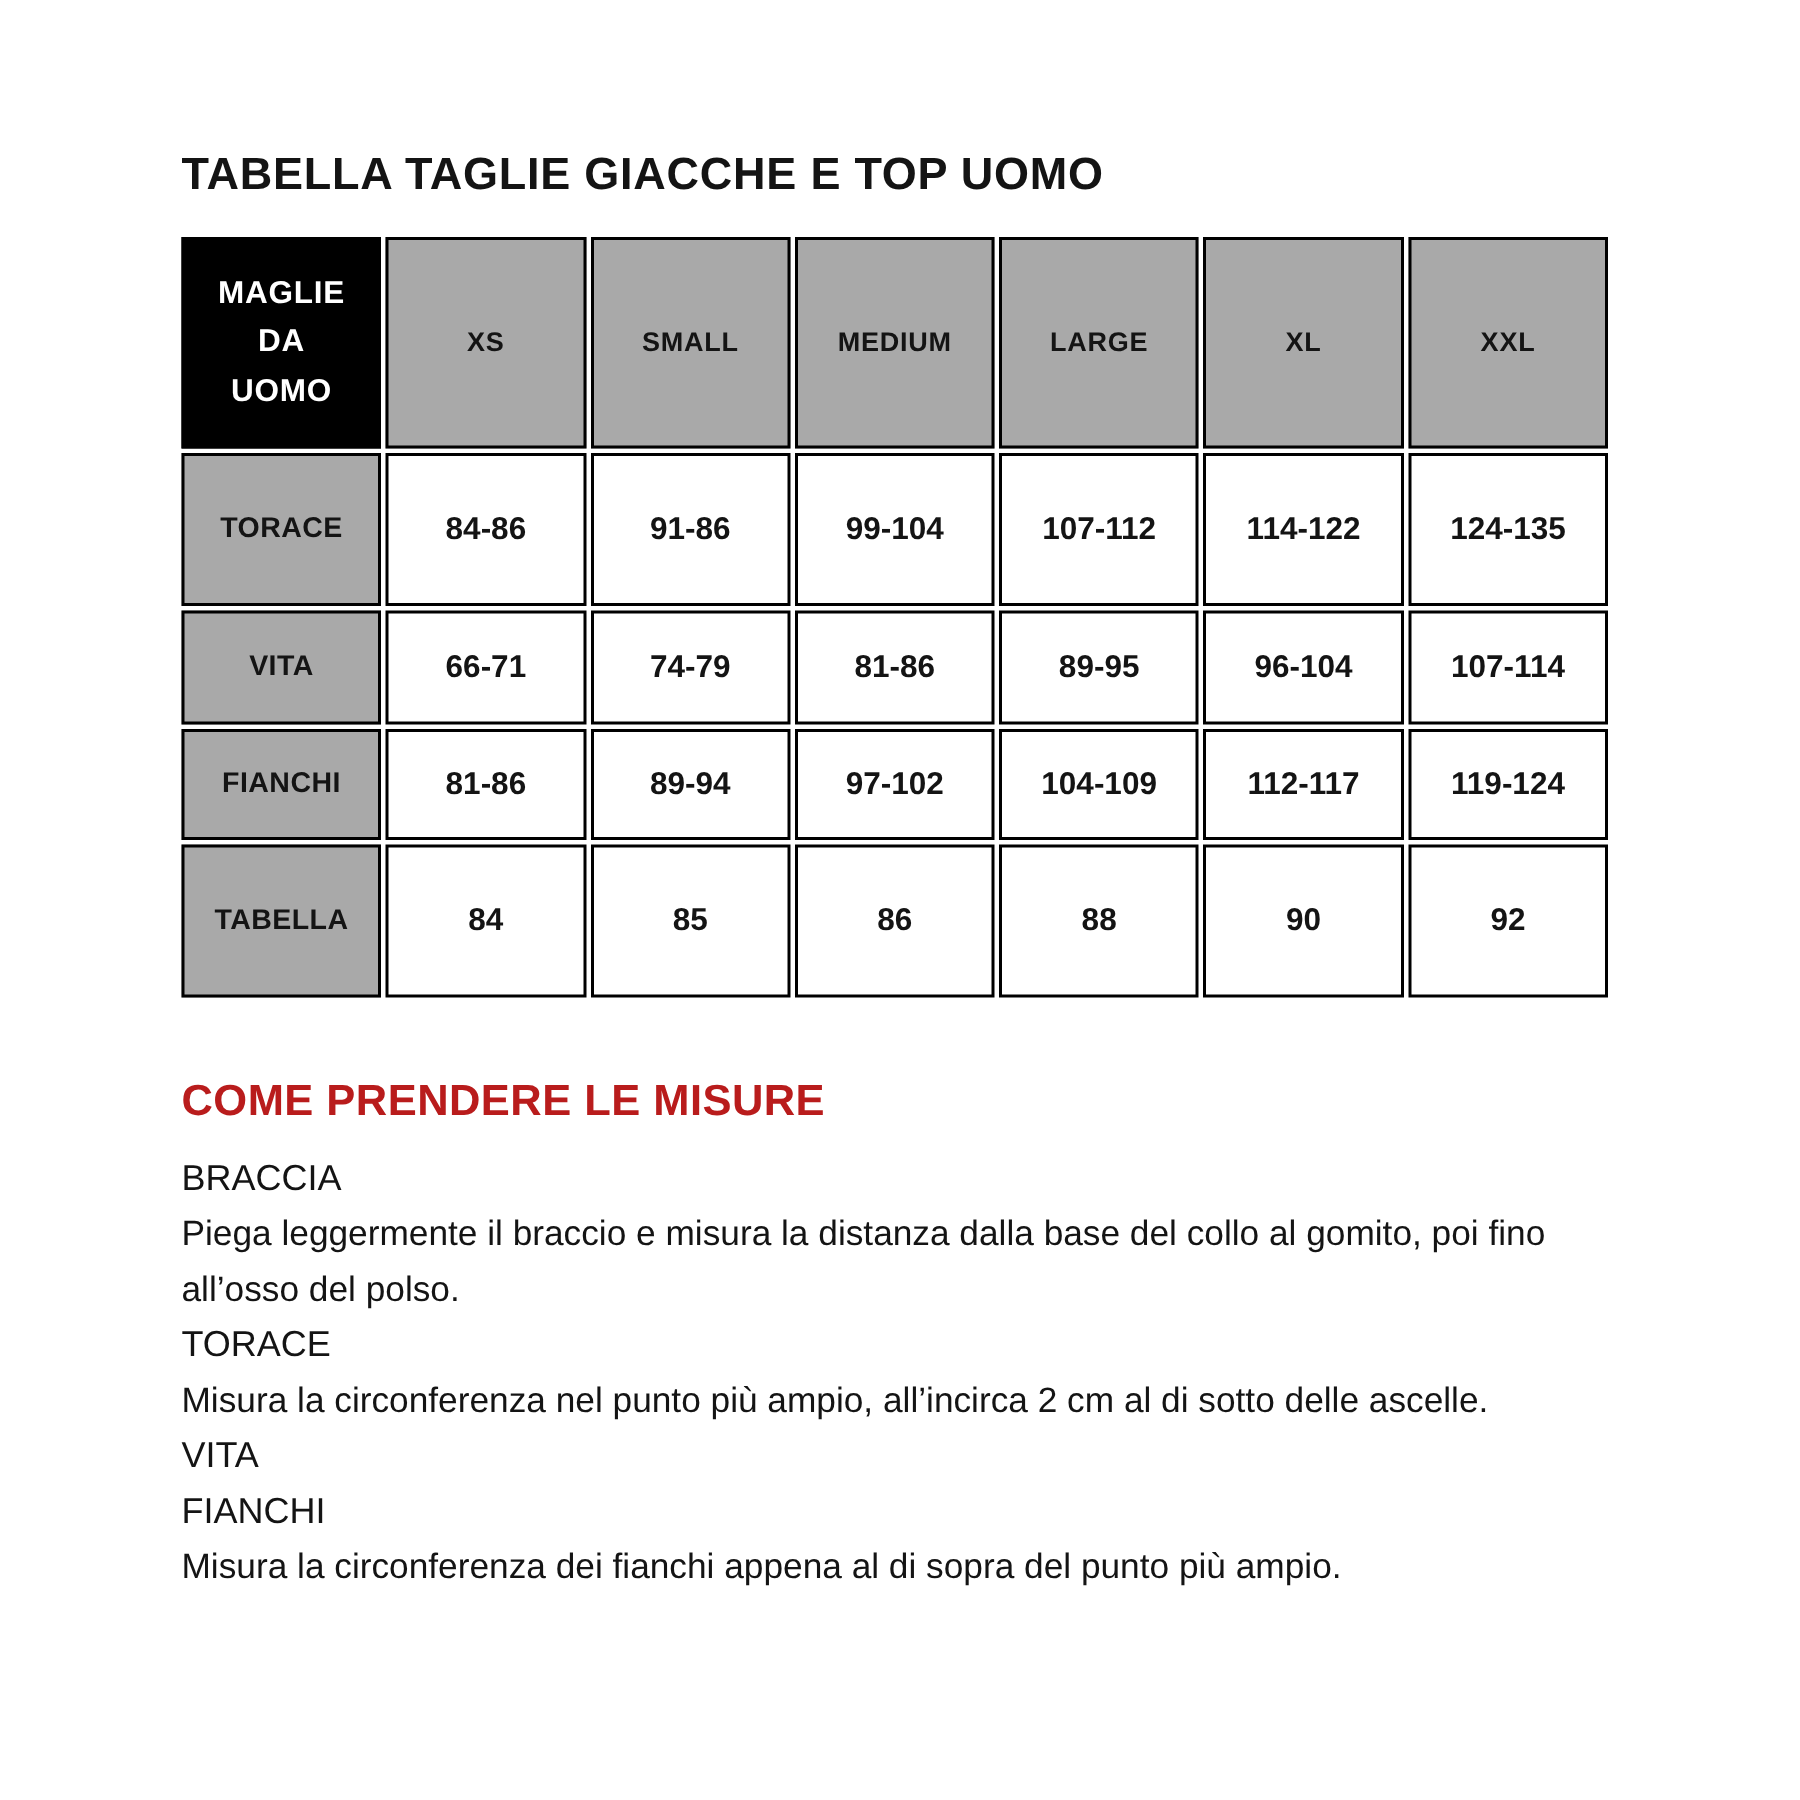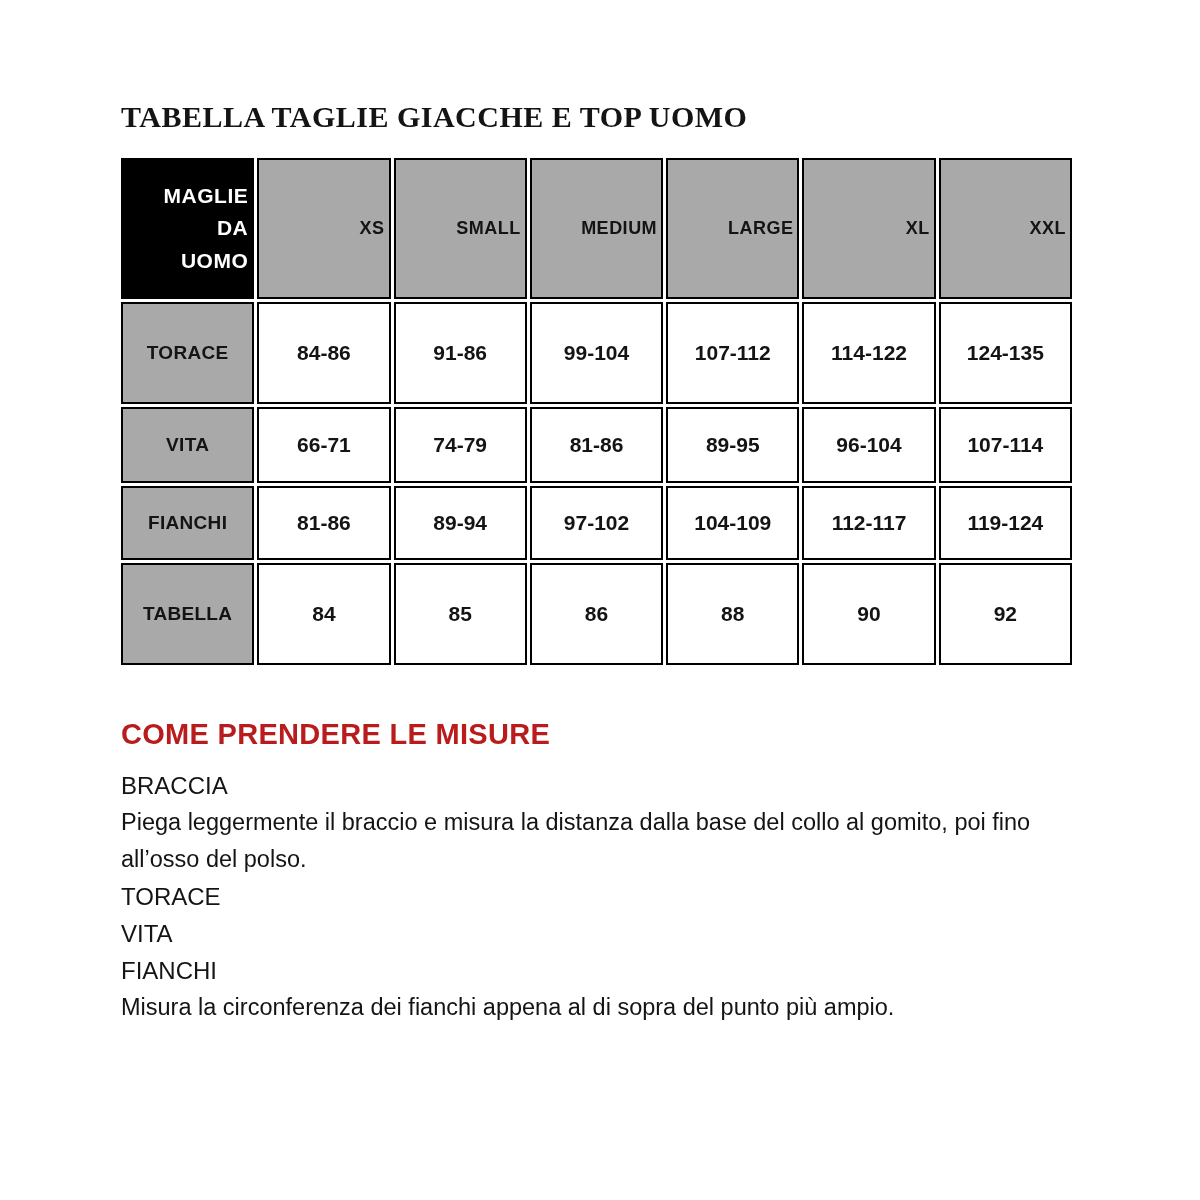--- a/index.html
+++ b/index.html
@@ -19,21 +19,20 @@
   .content {
     padding: 100px 0 0 121px;
     width: 985px;
   }
   h1.title {
     font-size: 30px;
     font-weight: bold;
     letter-spacing: 0.5px;
     margin: 0 0 21px 0;
     color: #141414;
-    font-family: Liberation Serif, serif;
   }
   table.size-table {
     border-collapse: separate;
     border-spacing: 3px;
     table-layout: fixed;
     width: 957px;
     margin-left: -3px; 
   }
   table.size-table th,
   table.size-table td {
@@ -62,21 +61,21 @@
     background: #a9a9a9;
     color: #141414;
     font-size: 19px;
     letter-spacing: 0.3px;
   }
   td.val {
     background: #ffffff;
     font-size: 21px;
     color: #141414;
   }
-  tr.r-head th   { height: 137px; text-align: right; }
+  tr.r-head th   { height: 137px; }
   tr.r-torace td { height: 98px; }
   tr.r-vita td   { height: 72px; }
   tr.r-fianchi td{ height: 70px; }
   tr.r-maniche td{ height: 98px; }
 
   h2.section-title {
     font-size: 29px;
     font-weight: bold;
     letter-spacing: 0.3px;
     margin: 50px 0 16px 0;
@@ -162,20 +161,21 @@
       </tbody>
     </table>
 
     <h2 class="section-title">COME PRENDERE LE MISURE</h2>
 
     <div class="guide">
       <p class="g-head">BRACCIA</p>
       <p class="g-text">Piega leggermente il braccio e misura la distanza dalla base del collo al gomito, poi fino all’osso del polso.</p>
 
       <p class="g-head">TORACE</p>
+      <p class="g-text">Misura la circonferenza nel punto più ampio, all’incirca 2 cm al di sotto delle ascelle.</p>
 
       <p class="g-head">VITA</p>
 
       <p class="g-head">FIANCHI</p>
       <p class="g-text">Misura la circonferenza dei fianchi appena al di sopra del punto più ampio.</p>
     </div>
 
   </div>
 </div>
 

